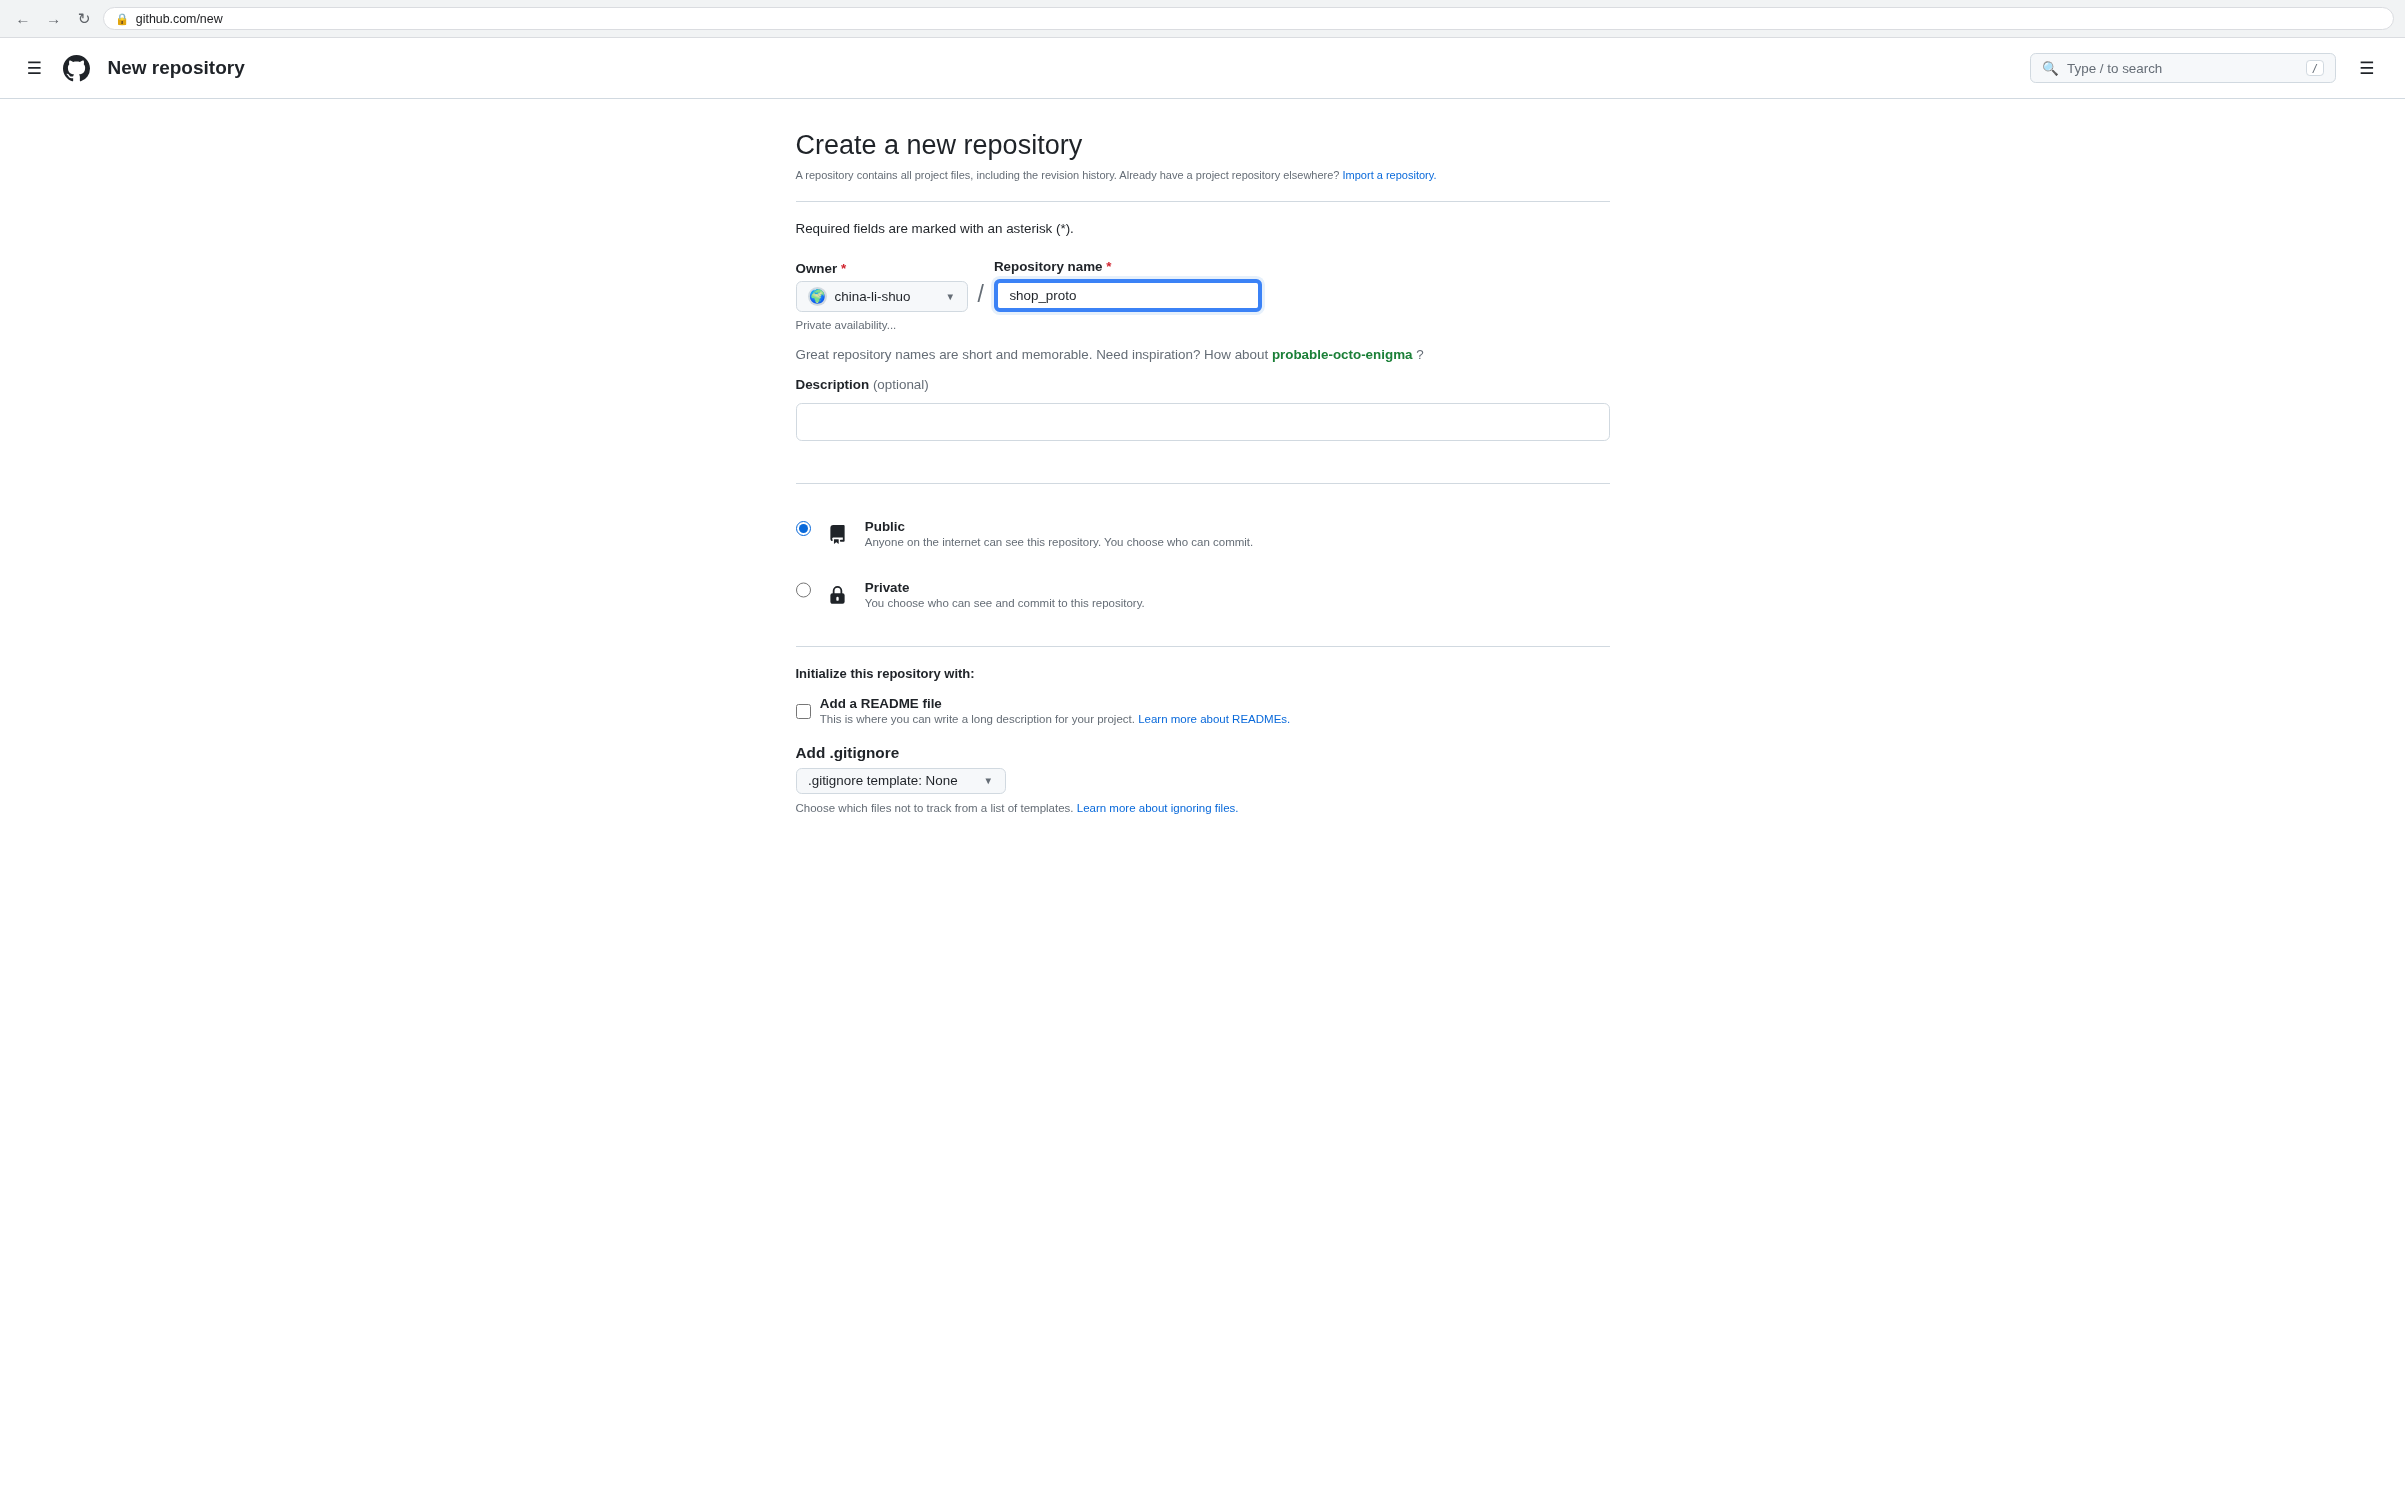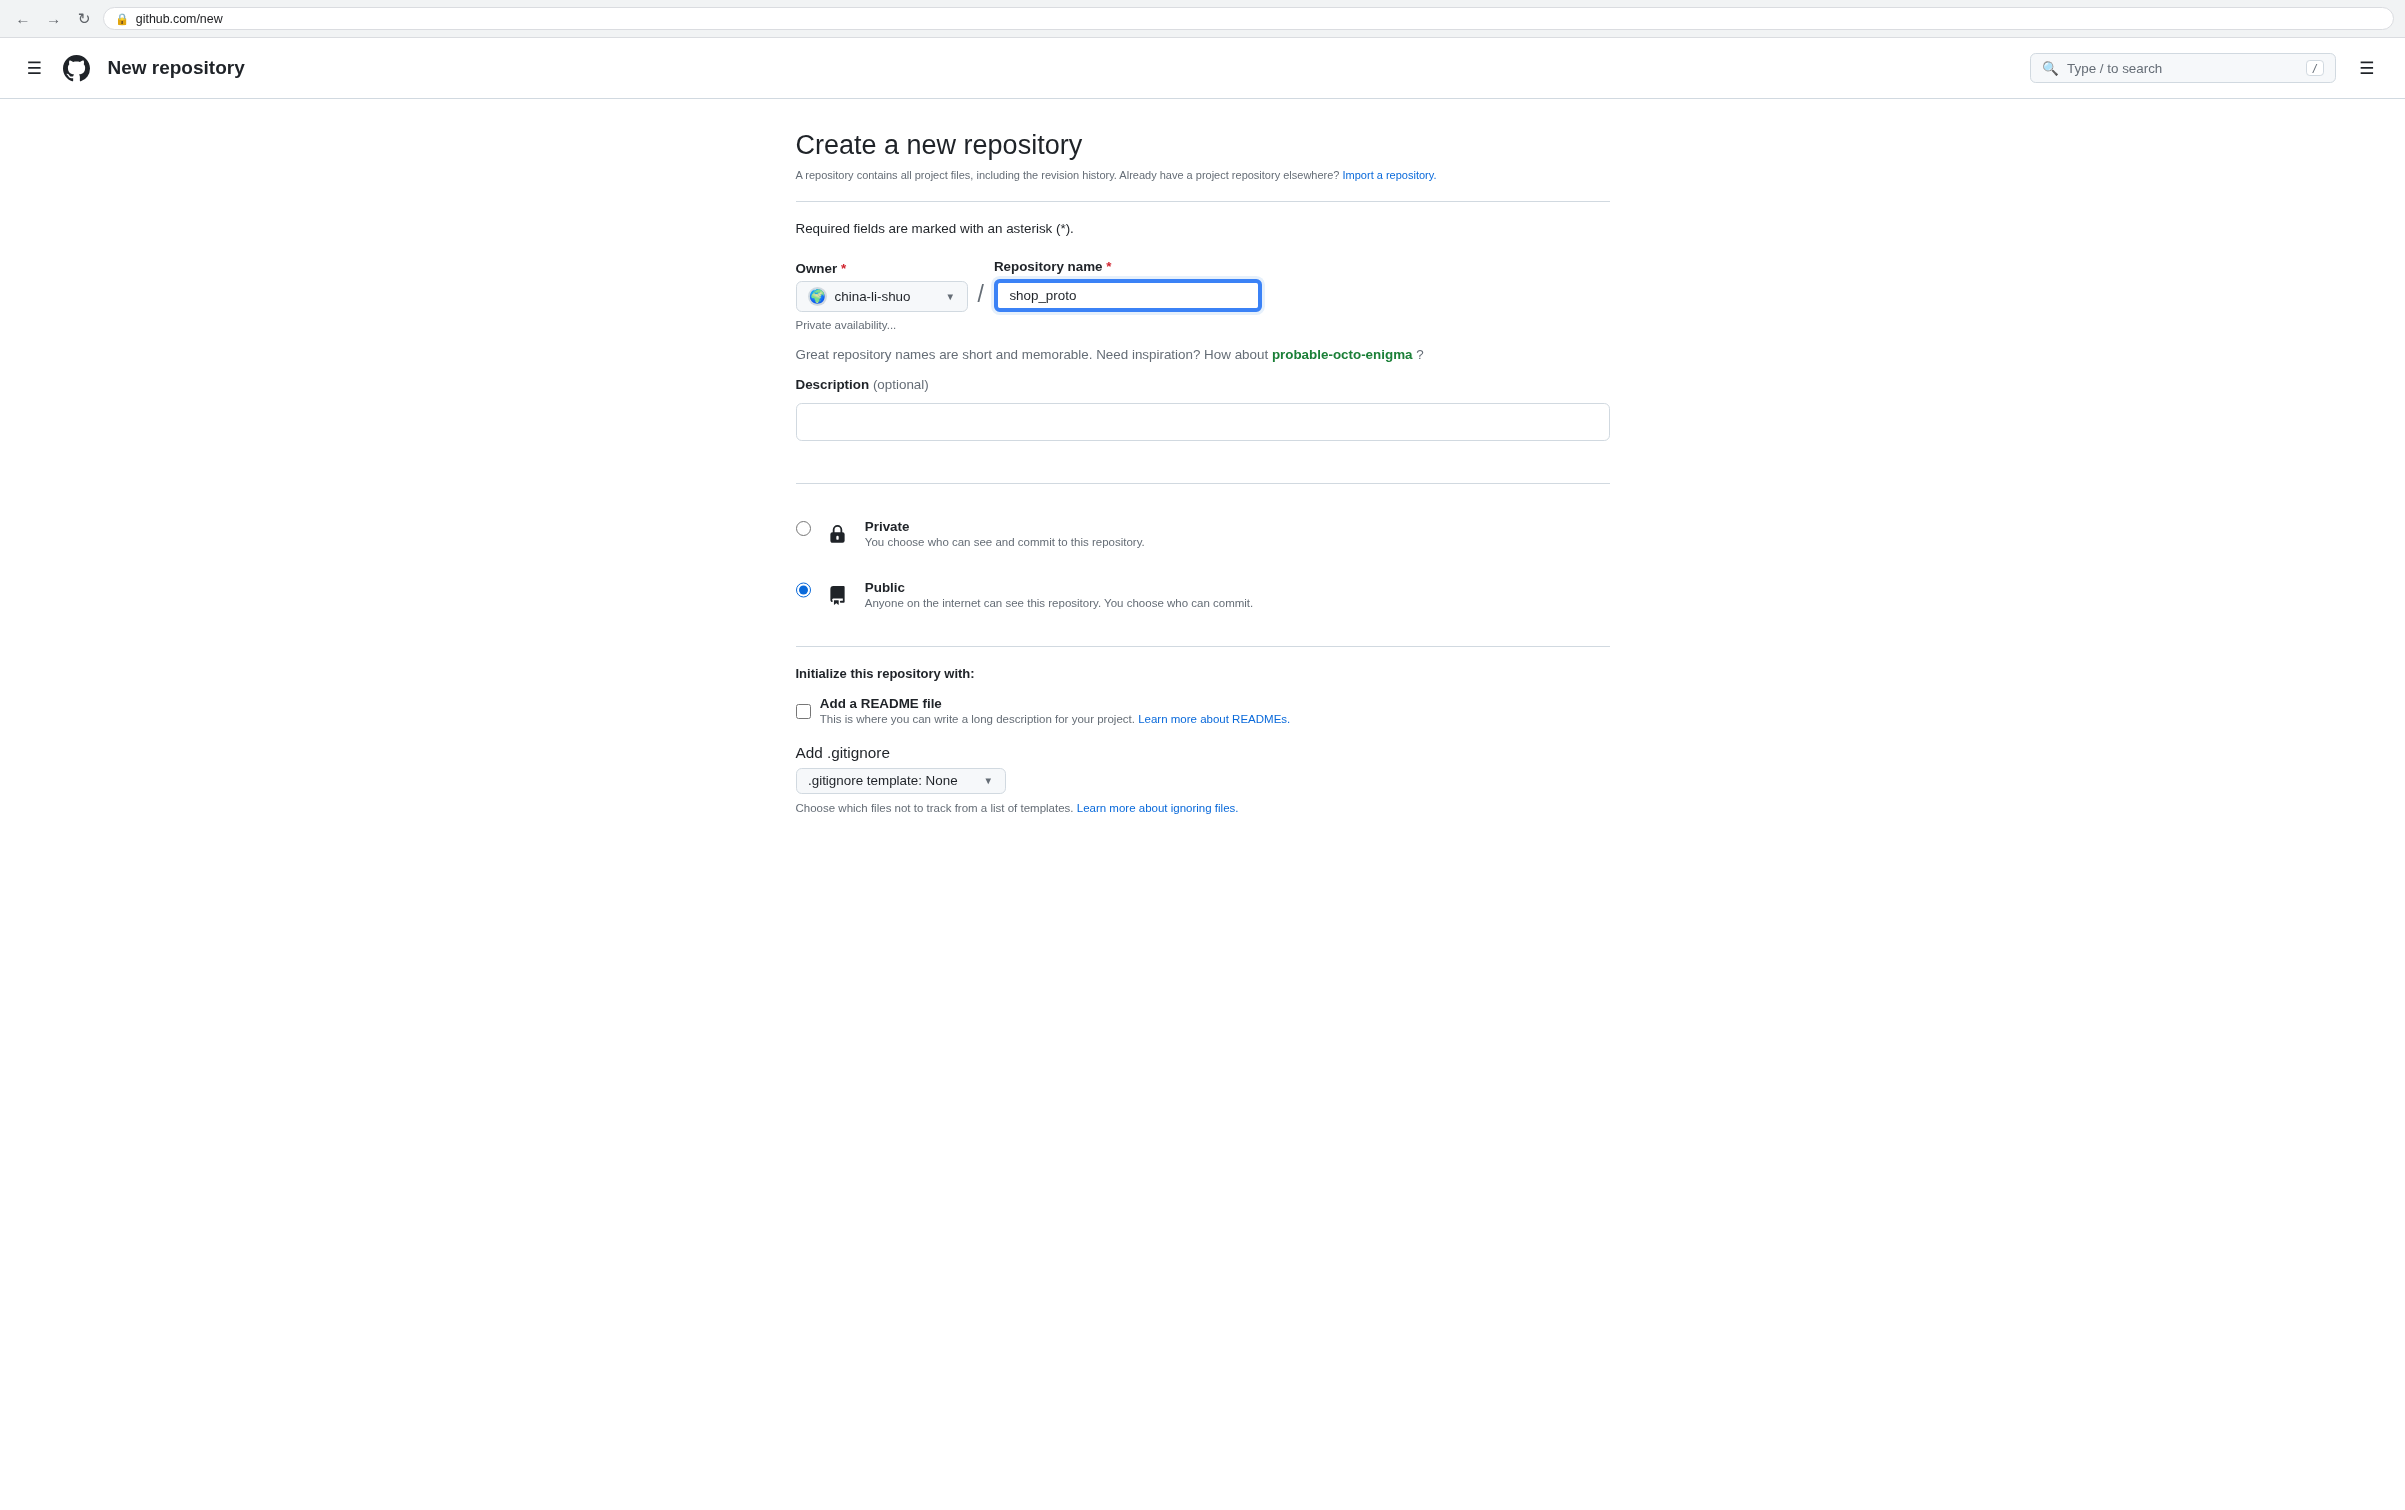--- a/index.html
+++ b/index.html
@@ -335,21 +335,21 @@
       color: #0969da;
       text-decoration: none;
     }
 
     .gitignore-section {
       margin-top: 19px;
     }
 
     .gitignore-label {
       font-size: 15.3px;
-      font-weight: 400;
+      font-weight: 700;
       color: #1f2328;
       margin-bottom: 5.7px;
     }
 
     .gitignore-select {
       display: flex;
       align-items: center;
       gap: 7.6px;
       border: 1px solid #d1d9e0;
       border-radius: 5.7px;
@@ -461,42 +461,42 @@
     <label class="section-label">
       <span>Description</span>
       <span class="section-label-optional">(optional)</span>
     </label>
     <input class="description-input" type="text" style="">
   </div>
 
   <hr class="divider">
 
   <div class="visibility-option">
+    <input class="radio-input" type="radio" name="visibility" checked="" style="">
+    <div class="vis-icon">
+      <svg width="19" height="19" viewBox="0 0 16 16" fill="currentColor">
+        <path d="M2 2.5A2.5 2.5 0 014.5 0h8.75a.75.75 0 01.75.75v12.5a.75.75 0 01-.75.75h-2.5a.75.75 0 110-1.5h1.75v-2h-8a1 1 0 00-.714 1.7.75.75 0 01-1.072 1.05A2.495 2.495 0 012 11.5v-9zm10.5-1V9h-8c-.356 0-.694.074-1 .208V2.5a1 1 0 011-1h8zM5 12.25v3.25a.25.25 0 00.4.2l1.45-1.087a.25.25 0 01.3 0L8.6 15.7a.25.25 0 00.4-.2v-3.25a.25.25 0 00-.25-.25h-3.5a.25.25 0 00-.25.25z"></path>
+      </svg>
+    </div>
+    <div class="vis-text-group">
+      <span class="vis-title">Public</span>
+      <span class="vis-desc">Anyone on the internet can see this repository. You choose who can commit.</span>
+    </div>
+  </div>
+
+  <div class="visibility-option">
     <input class="radio-input" type="radio" name="visibility" style="">
     <div class="vis-icon">
       <svg width="19" height="19" viewBox="0 0 16 16" fill="currentColor">
         <path d="M4 4v2h-.25A1.75 1.75 0 002 7.75v5.5c0 .966.784 1.75 1.75 1.75h8.5A1.75 1.75 0 0014 13.25v-5.5A1.75 1.75 0 0012.25 6H12V4a4 4 0 10-8 0zm6.5 2H5.5V4a2.5 2.5 0 015 0v2zM8 9a1 1 0 011 1v1.5a1 1 0 01-2 0V10a1 1 0 011-1z"></path>
       </svg>
     </div>
     <div class="vis-text-group">
       <span class="vis-title">Private</span>
       <span class="vis-desc">You choose who can see and commit to this repository.</span>
-    </div>
-  </div>
-
-  <div class="visibility-option">
-    <input class="radio-input" type="radio" name="visibility" checked="" style="">
-    <div class="vis-icon">
-      <svg width="19" height="19" viewBox="0 0 16 16" fill="currentColor">
-        <path d="M2 2.5A2.5 2.5 0 014.5 0h8.75a.75.75 0 01.75.75v12.5a.75.75 0 01-.75.75h-2.5a.75.75 0 110-1.5h1.75v-2h-8a1 1 0 00-.714 1.7.75.75 0 01-1.072 1.05A2.495 2.495 0 012 11.5v-9zm10.5-1V9h-8c-.356 0-.694.074-1 .208V2.5a1 1 0 011-1h8zM5 12.25v3.25a.25.25 0 00.4.2l1.45-1.087a.25.25 0 01.3 0L8.6 15.7a.25.25 0 00.4-.2v-3.25a.25.25 0 00-.25-.25h-3.5a.25.25 0 00-.25.25z"></path>
-      </svg>
-    </div>
-    <div class="vis-text-group">
-      <span class="vis-title">Public</span>
-      <span class="vis-desc">Anyone on the internet can see this repository. You choose who can commit.</span>
     </div>
   </div>
 
   <hr class="divider">
 
   <h2 class="init-section-title">Initialize this repository with:</h2>
 
   <div class="checkbox-row">
     <input class="checkbox-input" type="checkbox" style="">
     <div class="checkbox-label-group">

